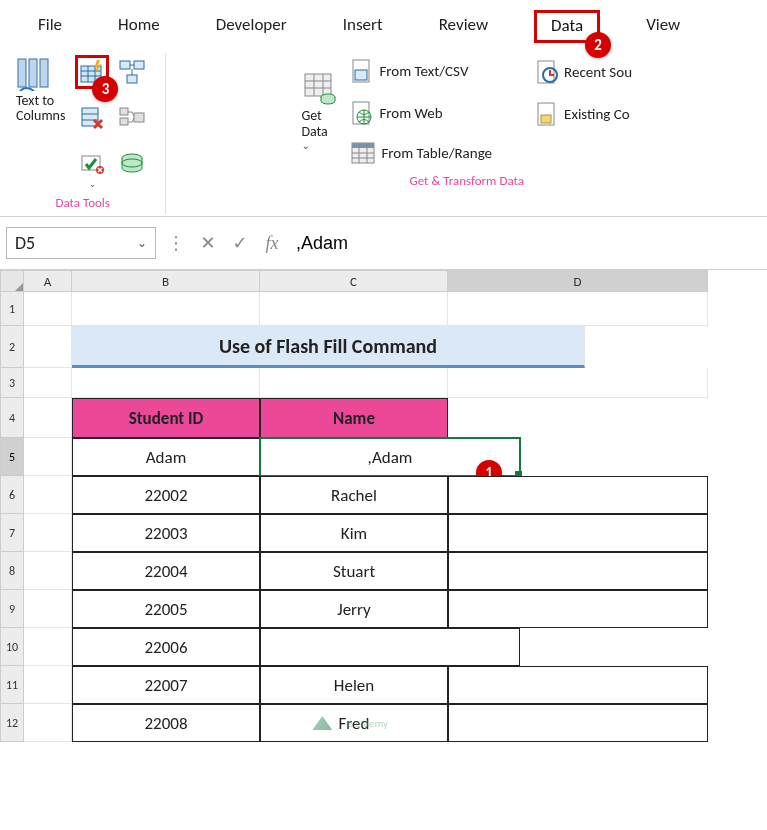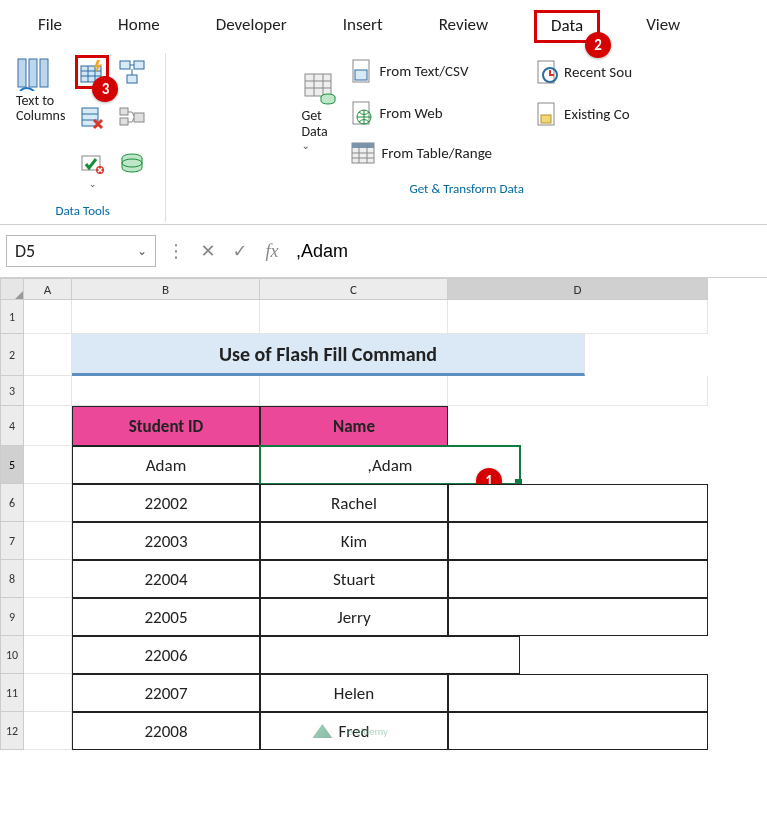--- a/index.html
+++ b/index.html
@@ -43,21 +43,21 @@
     padding: 4px 0 2px 0;
     background: #fff;
   }
   .ribbon-group {
     display: flex; flex-direction: column; align-items: center;
     padding: 2px 12px 4px 12px;
     border-right: 1px solid #e0e0e0;
   }
   .ribbon-group:last-child { border-right: none; }
   .ribbon-items { display: flex; align-items: flex-start; gap: 6px; }
-  .ribbon-label { font-size: 13px; color: #0369a1; margin-top: 14px; }
+  .ribbon-label { font-size: 13px; color: #ec4899; margin-top: 6px; }
   .tool-big {
     display: flex; flex-direction: column; 
     font-size: 14px; padding: 0 4px;
   }
   .tool-big .ic { width: 36px; height: 36px; margin-bottom: 2px; }
   .tool-grid { display: grid; grid-template-columns: 38px 38px; grid-auto-rows: 42px; gap: 4px 2px; }
   .tool-sm { width: 34px; height: 34px; display:flex; align-items:center; justify-content:center; position: relative;}
   .tool-sm svg, .tool-big svg { display:block; }
   .flash-highlight { border: 3px solid #d50000; }
   .gt-item { display:flex; align-items:center; gap:6px; font-size:15px; padding:3px 4px; }

